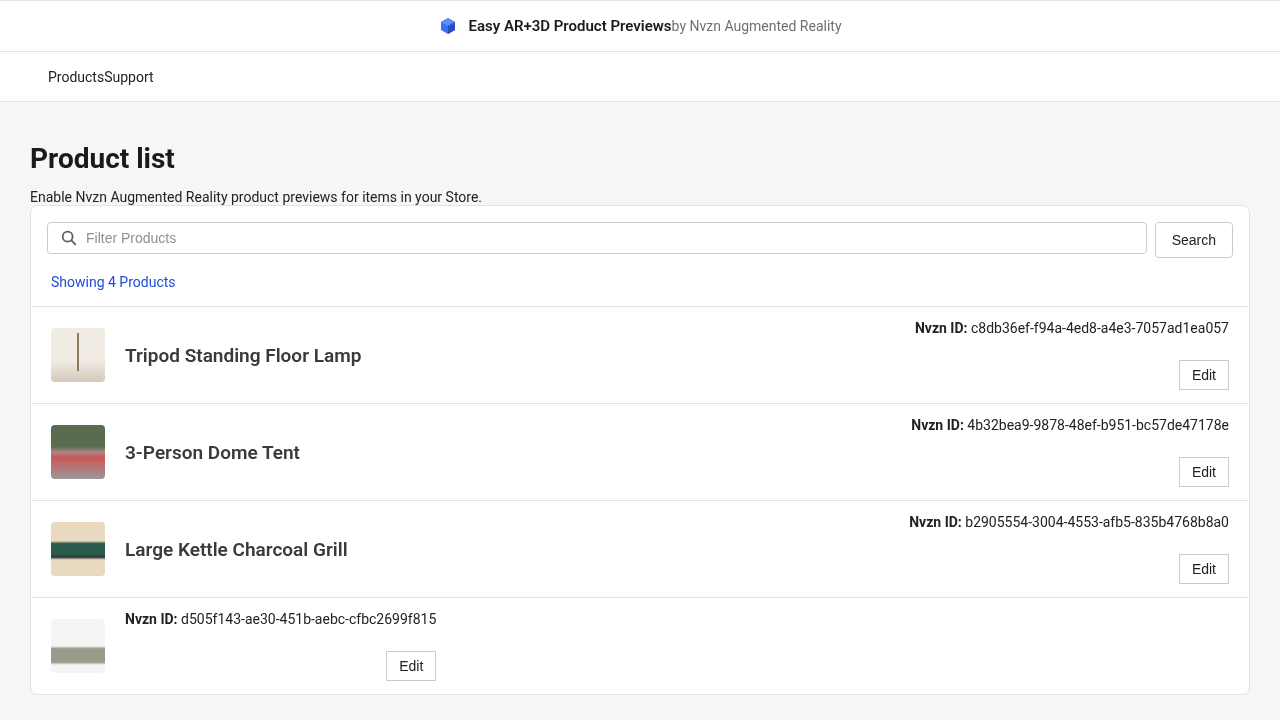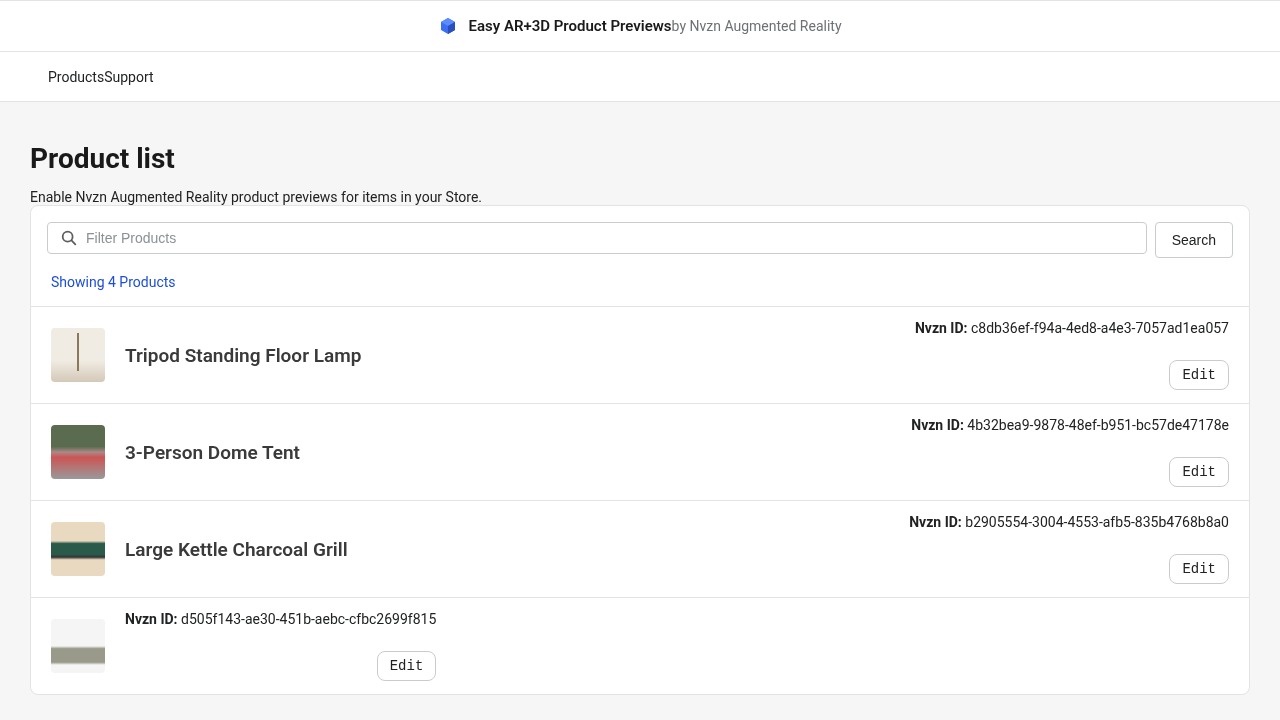--- a/index.html
+++ b/index.html
@@ -178,26 +178,25 @@
     .nvzn-id-line {
       font-size: 14px;
       color: #202223;
     }
     .nvzn-id-label {
       font-weight: 700;
     }
     .edit-button {
       background: #ffffff;
       border: 1px solid #c9cccf;
-      border-radius: 8px;
+      border-radius: 0;
       padding: 6px 12px;
       font-size: 14px;
       cursor: pointer;
       color: #202223;
-      font-family: Liberation Mono, monospace;
     }
   </style>
 </head>
 <body>
 
 <div class="header">
   <div class="header-left">
     <span class="app-icon">
       <svg width="20" height="20" viewBox="0 0 20 20">
         <polygon points="10,2 17,6 17,14 10,18 3,14 3,6" fill="#3b6ef2"></polygon>

